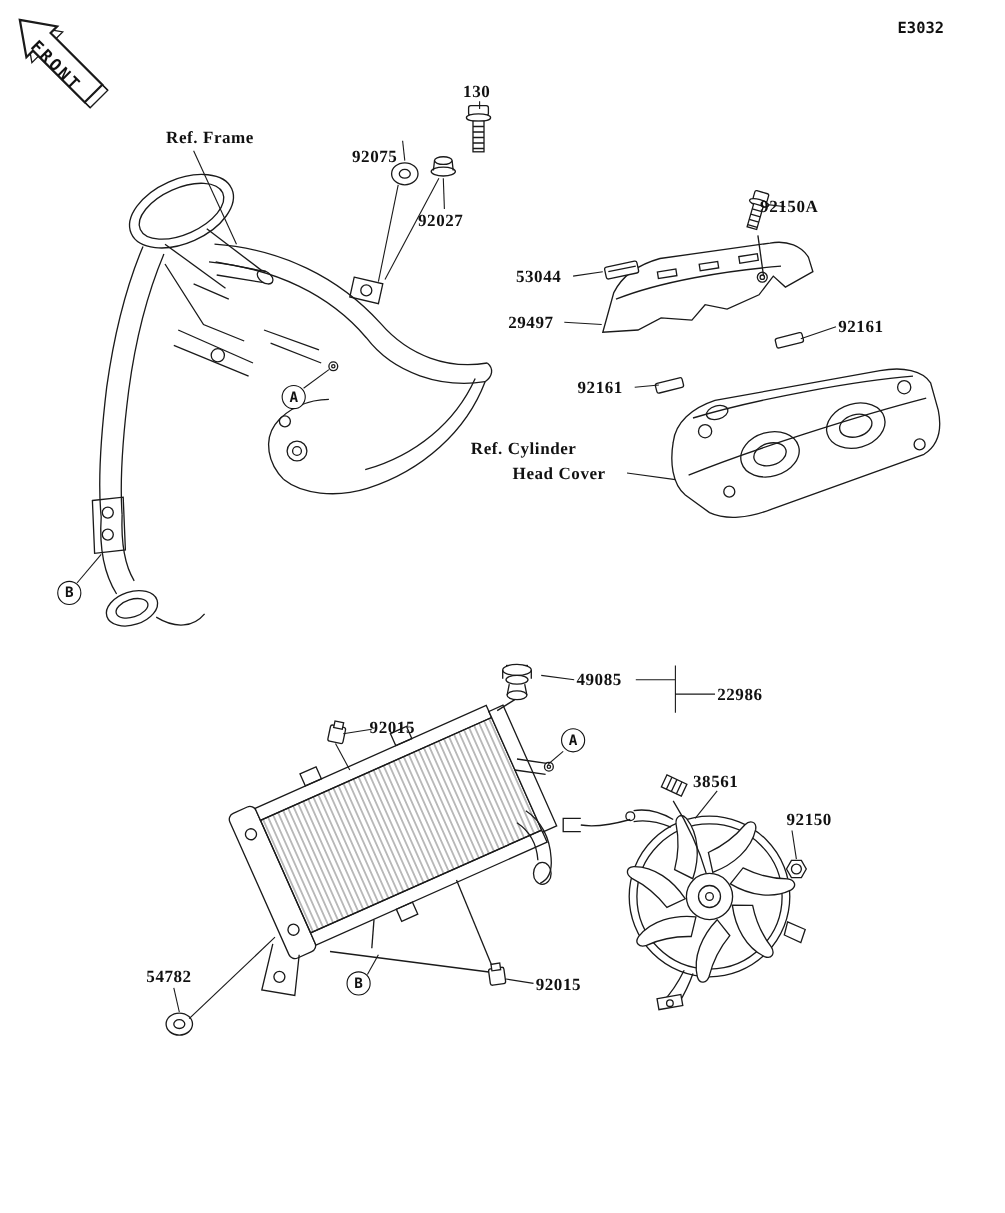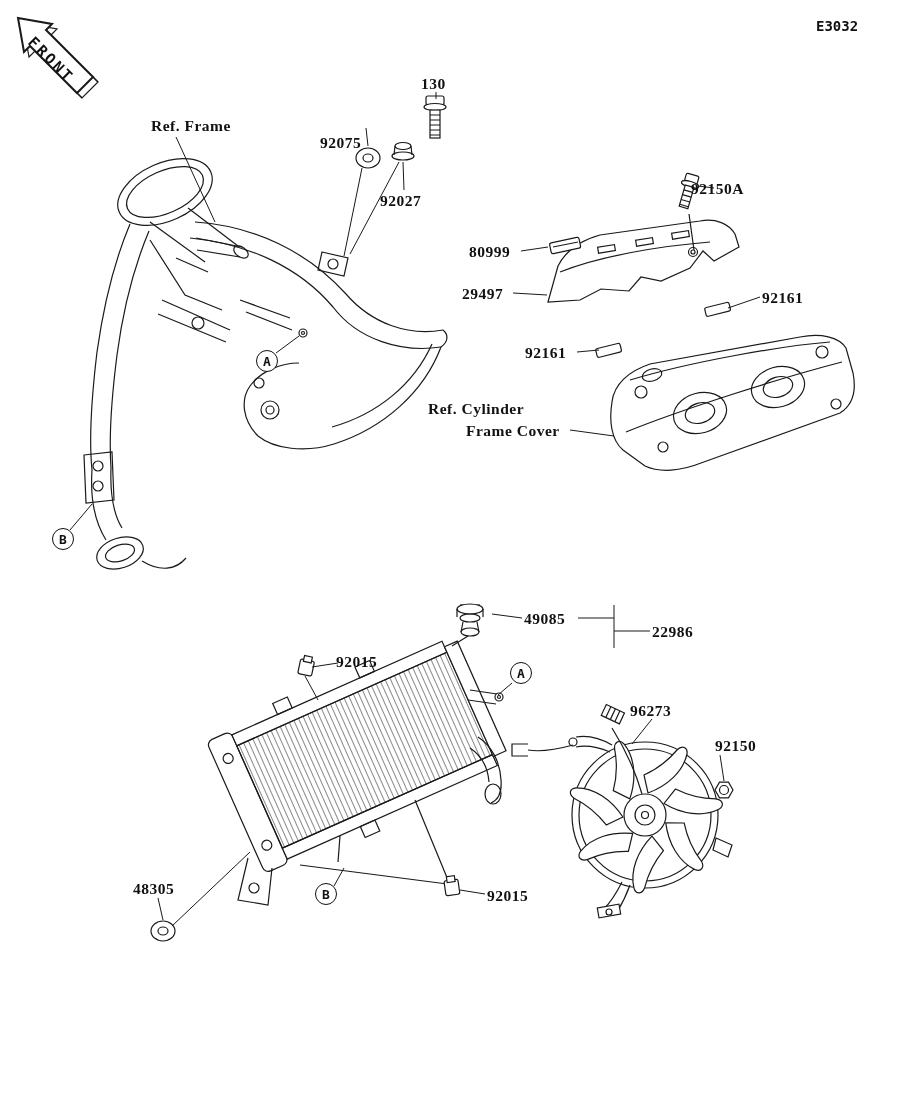--- a/index.html
+++ b/index.html
@@ -255,32 +255,32 @@
   </g>
 </svg>
 
 <div class="code">E3032</div>
 
 <div class="label" style="left:120px;top:117px;margin-left:31px;">Ref. Frame</div>
 <div class="label" style="left:421px;top:75px;">130</div>
 <div class="label" style="left:320px;top:110px;margin-top:24px;">92075</div>
 <div class="label" style="left:380px;top:192px;">92027</div>
 <div class="label" style="left:691px;top:180px;">92150A</div>
-<div class="label" style="left:469px;top:243px;">80999</div>
+<div class="label" style="left:469px;top:243px;">53044</div>
 <div class="label" style="left:462px;top:285px;">29497</div>
 <div class="label" style="left:762px;top:289px;">92161</div>
 <div class="label" style="left:525px;top:344px;">92161</div>
 <div class="label" style="left:428px;top:400px;">Ref. Cylinder</div>
-<div class="label" style="left:466px;top:422px;">Frame Cover</div>
+<div class="label" style="left:466px;top:422px;">Head Cover</div>
 <div class="label" style="left:524px;top:610px;">49085</div>
 <div class="label" style="left:652px;top:623px;">22986</div>
 <div class="label" style="left:336px;top:653px;">92015</div>
-<div class="label" style="left:630px;top:702px;">96273</div>
+<div class="label" style="left:630px;top:702px;">38561</div>
 <div class="label" style="left:694px;top:737px;margin-left:21px;">92150</div>
-<div class="label" style="left:133px;top:880px;">48305</div>
+<div class="label" style="left:133px;top:880px;">54782</div>
 <div class="label" style="left:487px;top:887px;">92015</div>
 
 <div class="callout" style="left:256px;top:350px;">A</div>
 <div class="callout" style="left:52px;top:528px;">B</div>
 <div class="callout" style="left:510px;top:662px;">A</div>
 <div class="callout" style="left:315px;top:883px;">B</div>
 
 </div>
 
 </body></html>

